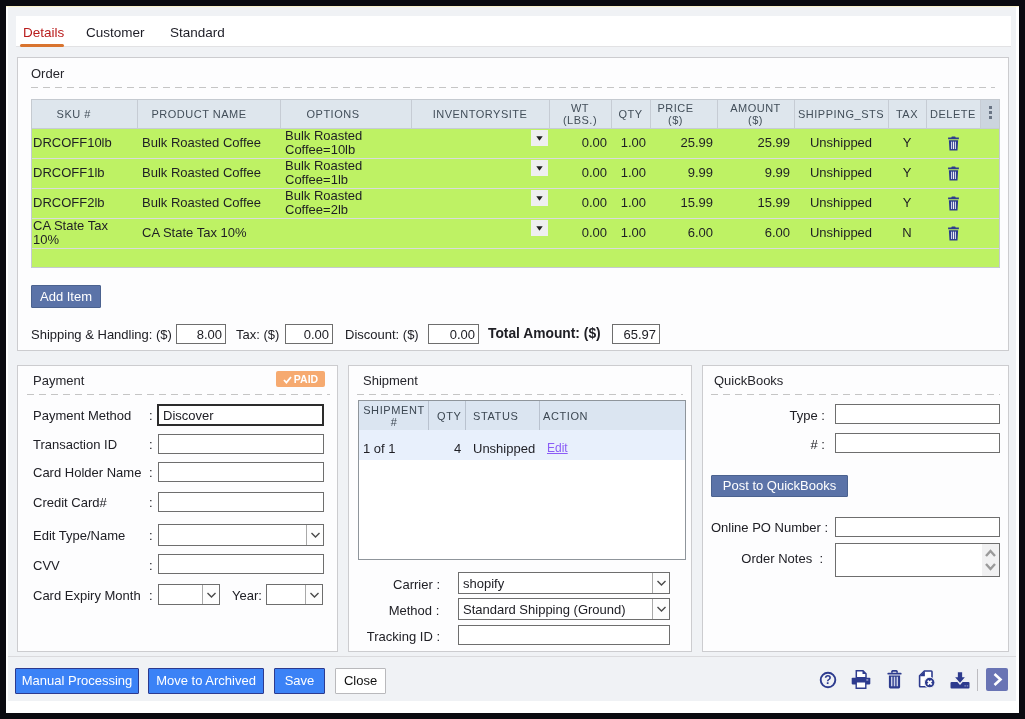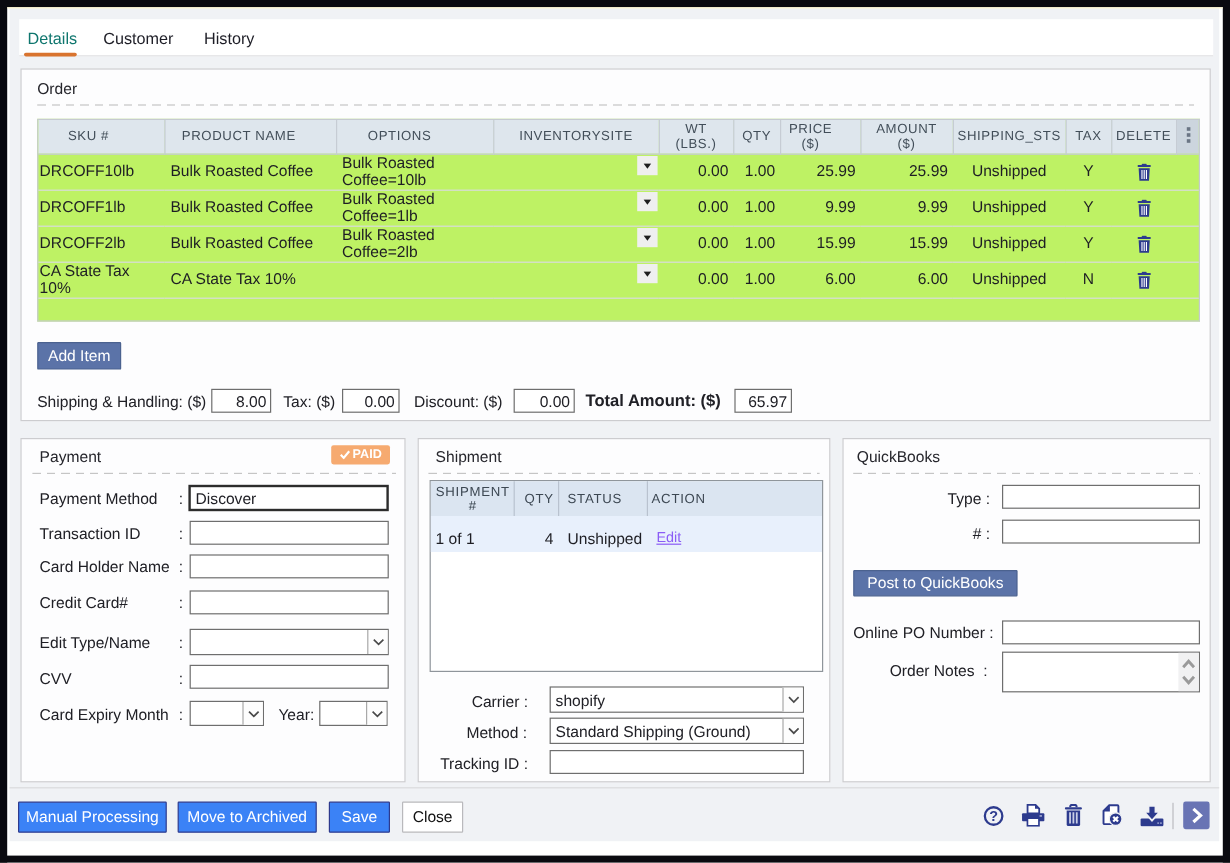--- a/index.html
+++ b/index.html
@@ -37,23 +37,23 @@
 
 <div class="content"></div>
 
 <div class="bd" style="left:0;top:0;width:1025px;height:6px"></div>
 <div class="bd" style="left:0;top:713px;width:1025px;height:6px"></div>
 <div class="bd" style="left:0;top:0;width:6px;height:719px"></div>
 <div class="bd" style="left:1019px;top:0;width:6px;height:719px"></div>
 <div class="abs" style="left:6px;top:6px;width:1013px;height:1px;background:#faf2cb"></div>
 
 <div class="abs" style="left:16px;top:16px;width:995px;height:31px;background:#fff;border-bottom:1px solid #e2e2e4"></div>
-<div class="lbl" style="left:23px;top:25px;font-size:13.5px;color:#0f766e">Details</div>
+<div class="lbl" style="left:23px;top:25px;font-size:13.5px;color:#b91c1c">Details</div>
 <div class="lbl" style="left:86px;top:25px;font-size:13.5px;color:#1d1d26">Customer</div>
-<div class="lbl" style="left:170px;top:25px;font-size:13.5px;color:#1d1d26">History</div>
+<div class="lbl" style="left:170px;top:25px;font-size:13.5px;color:#1d1d26">Standard</div>
 <div class="abs" style="left:20px;top:44px;width:44px;height:3px;background:#d9742f;border-radius:2px"></div>
 
 <div class="panel" style="left:17px;top:57px;width:992px;height:294px"></div>
 <div class="ptitle" style="left:31px;top:66px">Order</div>
 <div class="dash" style="left:31px;top:87px;width:964px"></div>
 
 <div class="abs" style="left:31px;top:99px;width:969px;height:169px;border:1px solid #c5cad0;background:#bef264">
 <table style="border-collapse:collapse;table-layout:fixed;width:967px;font-family:'Liberation Sans',sans-serif">
 <colgroup>
         <col style="width:105px">

